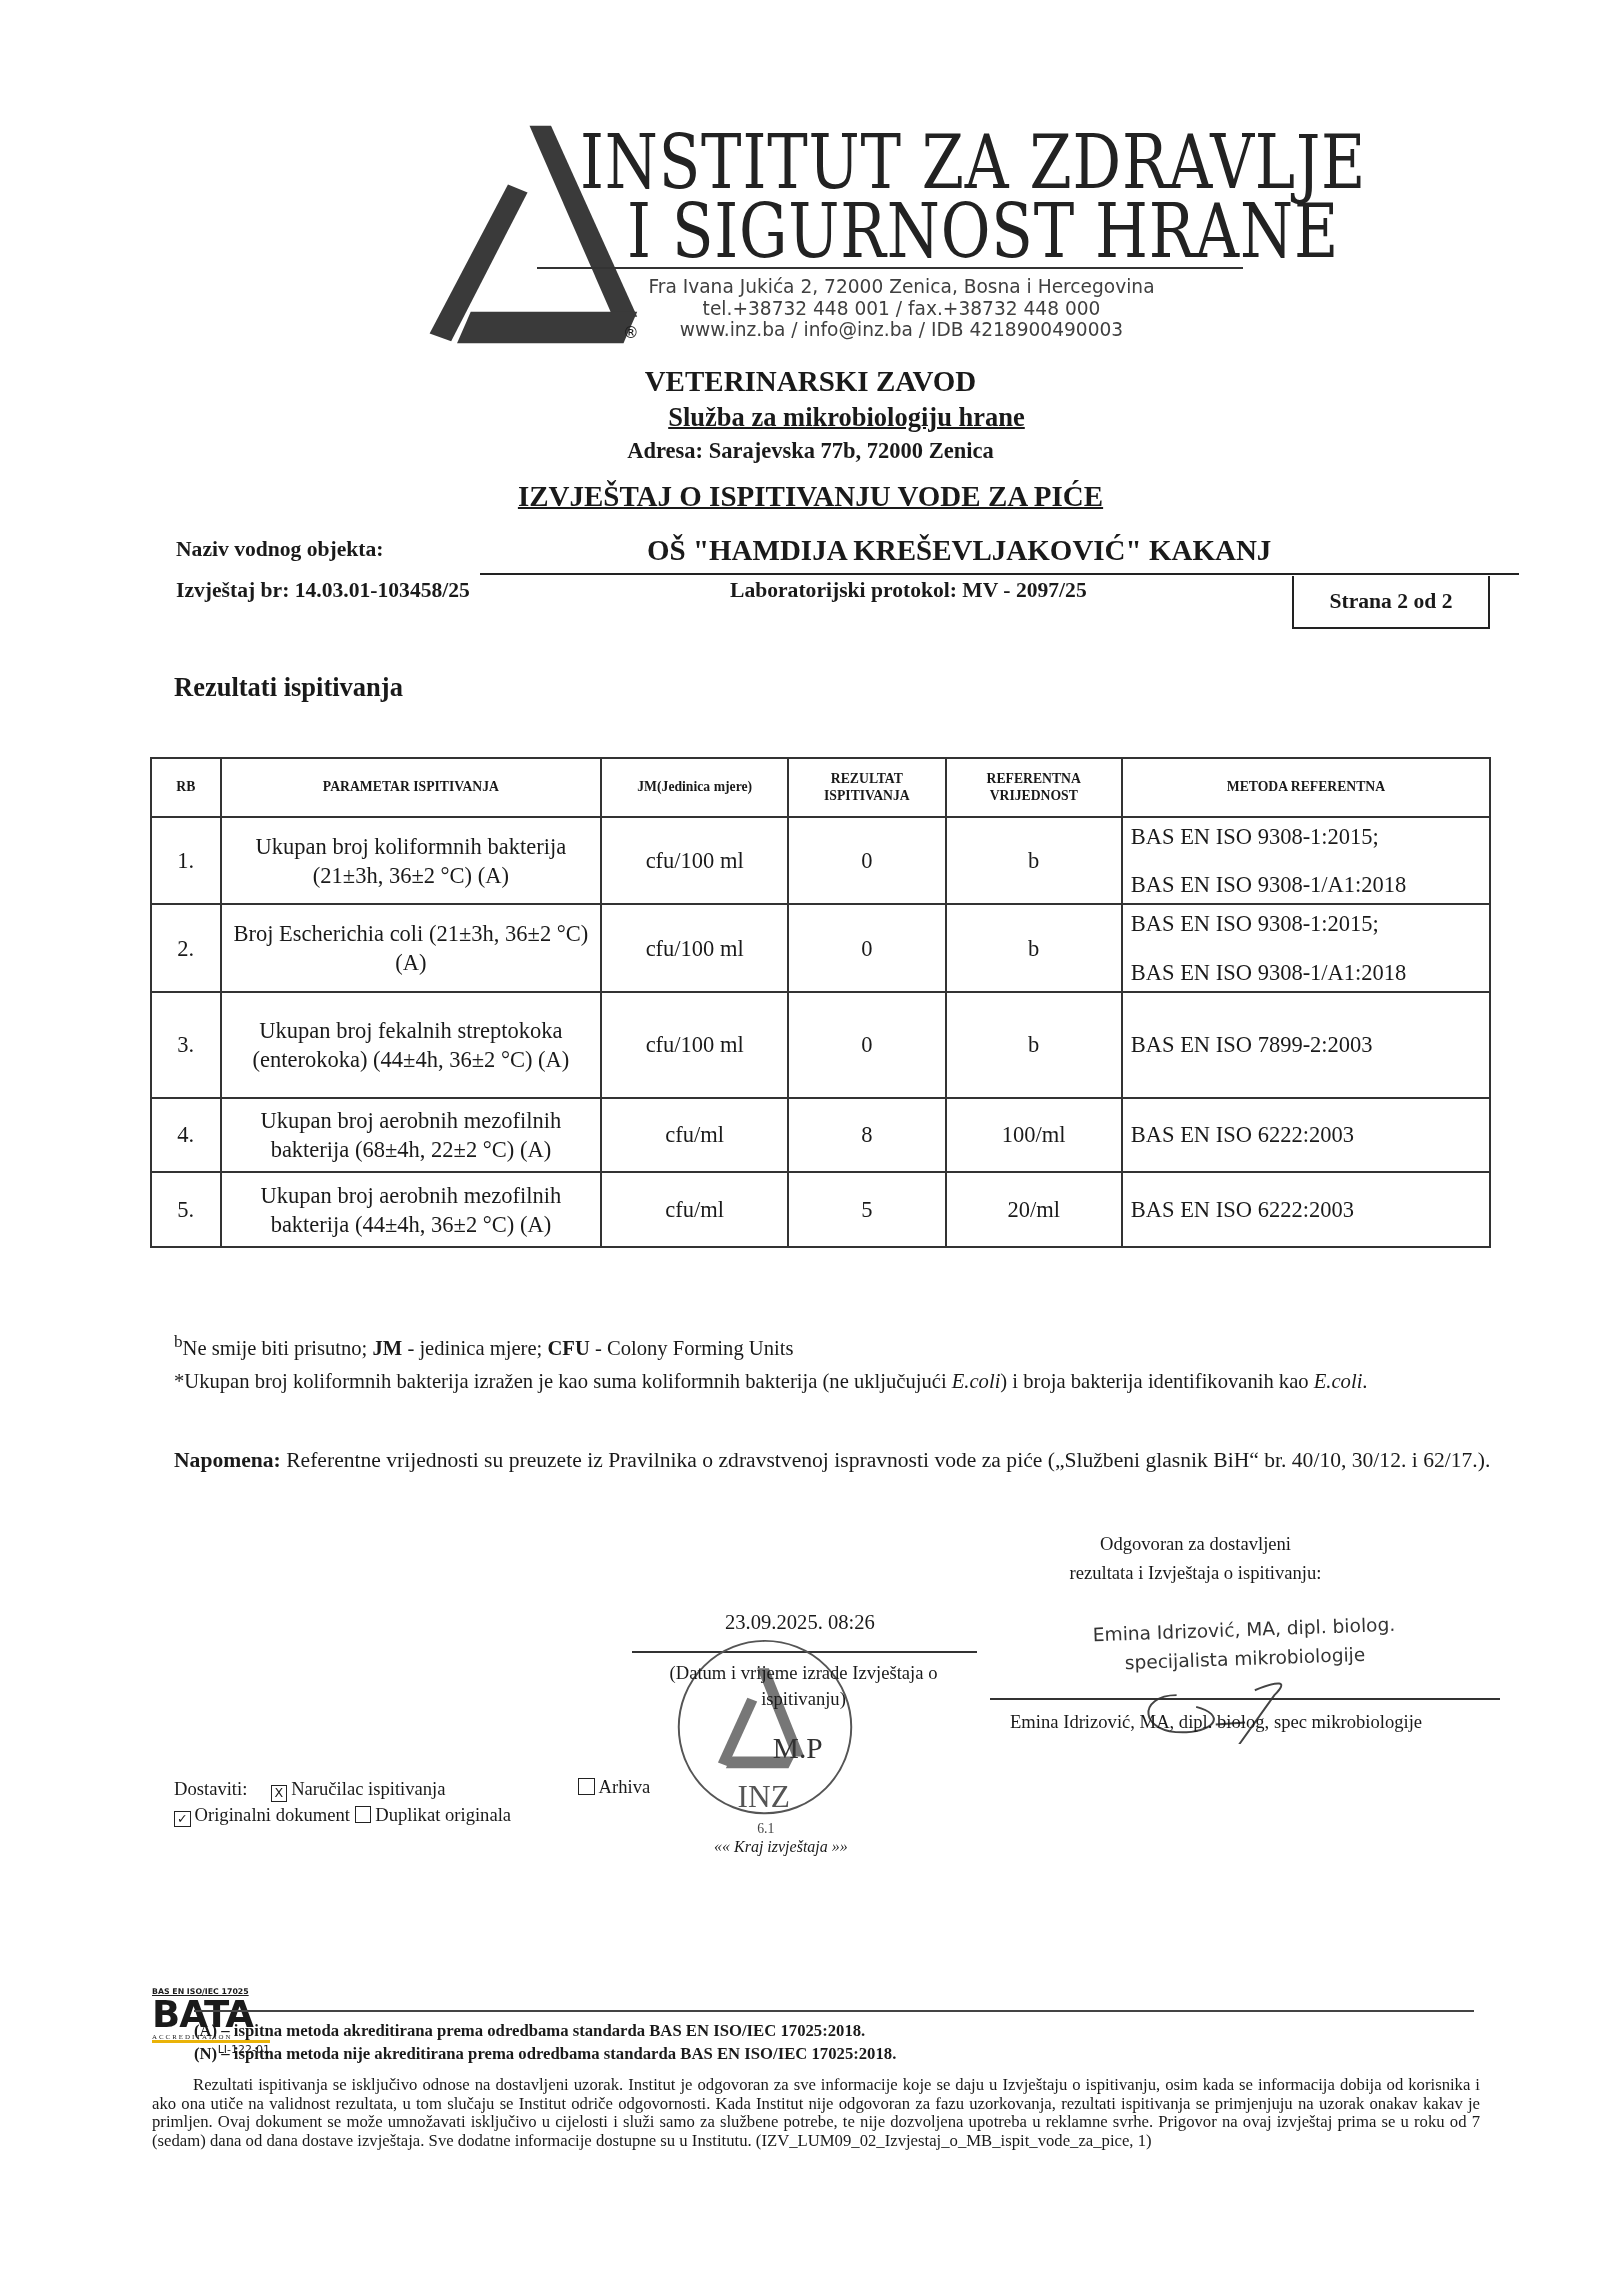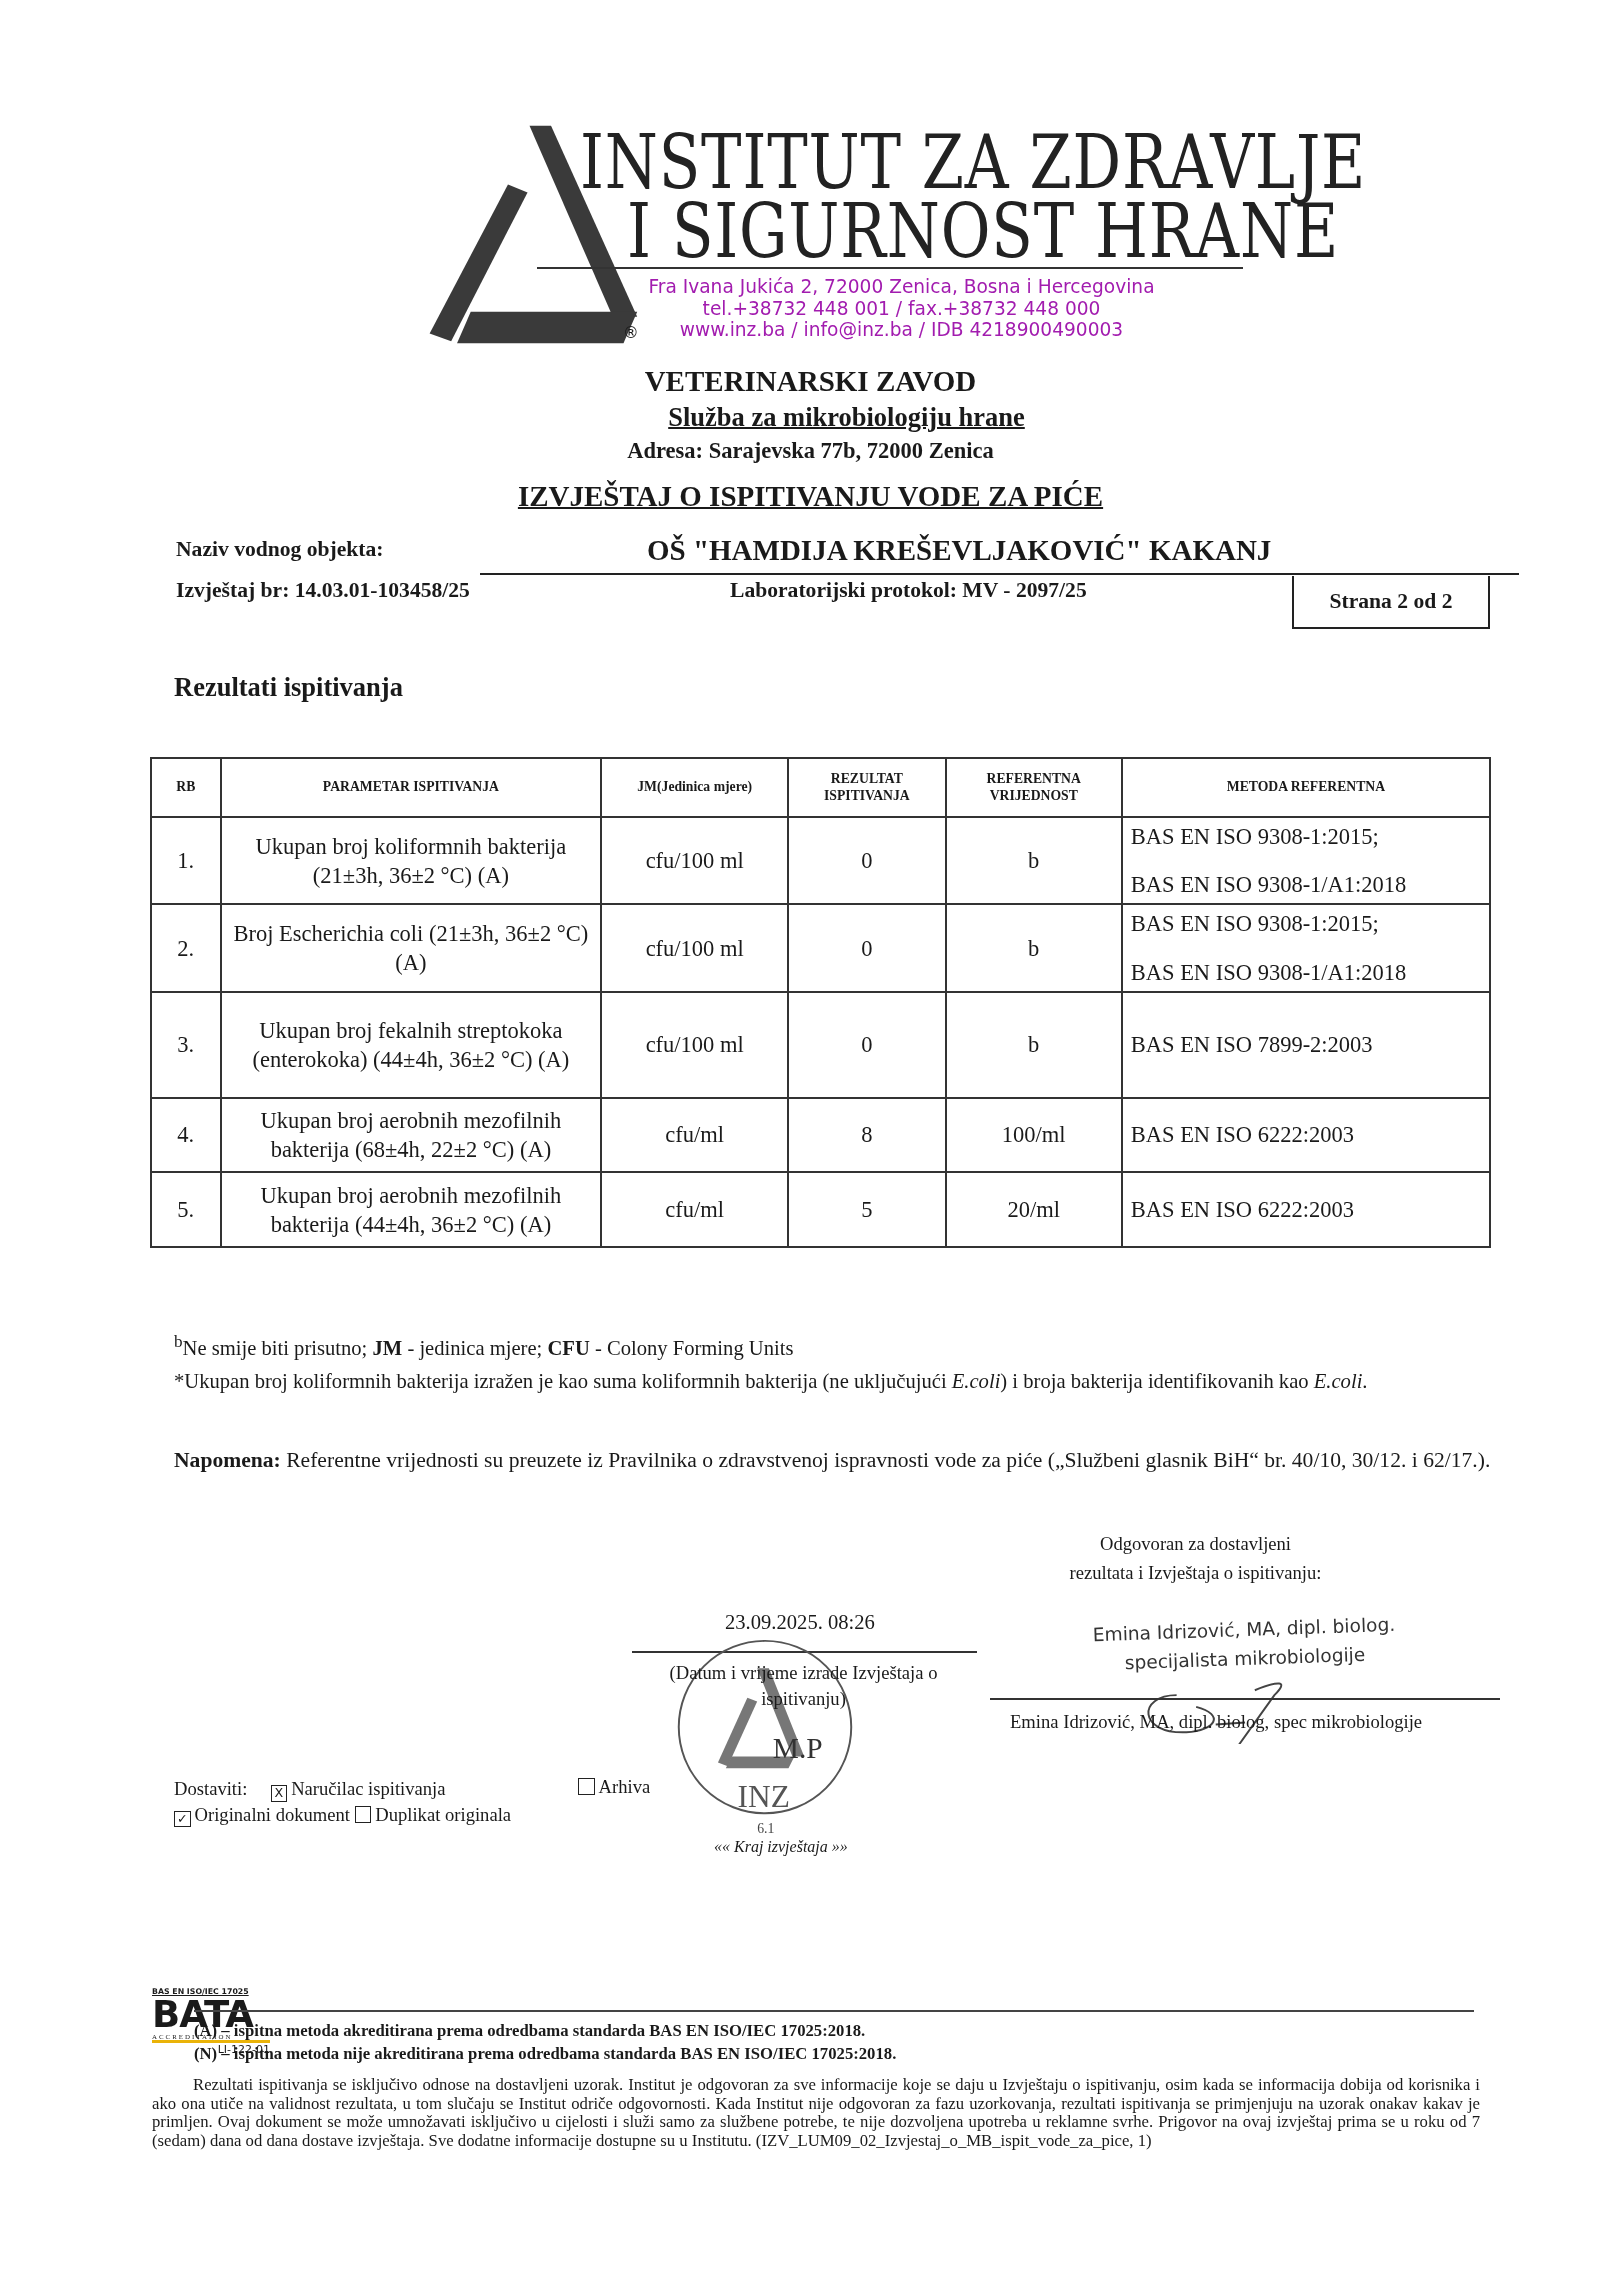--- a/index.html
+++ b/index.html
@@ -5,21 +5,21 @@
   html, body { margin: 0; padding: 0; background: #ffffff; }
   body { width: 1621px; height: 2292px; position: relative; overflow: hidden;
          font-family: "Liberation Serif", "DejaVu Serif", serif; color: #1a1a1a; }
   .abs { position: absolute; }
 
   
   .logo-svg { left: 412px; top: 116px; width: 235px; height: 235px; }
   .inst-line1 { left: 580px; top: 125px; font-size: 74px; letter-spacing: 1px; line-height: 1; font-family: "DejaVu Serif", serif; font-weight: normal; color: #222; transform: scaleX(0.82); transform-origin: left top; white-space: nowrap; }
   .inst-line2 { left: 627px; top: 194px; font-size: 74px; letter-spacing: 1px; line-height: 1; font-family: "DejaVu Serif", serif; color: #222; transform: scaleX(0.82); transform-origin: left top; white-space: nowrap; }
   .inst-rule { left: 537px; top: 267px; width: 706px; height: 2px; background: #333; }
-  .inst-addr { left: 588px; top: 276px; width: 627px; text-align: center; font-family: "DejaVu Sans", sans-serif; font-size: 18.6px; line-height: 21.6px; color: #a21caf; }
+  .inst-addr { left: 588px; top: 276px; width: 627px; text-align: center; font-family: "DejaVu Sans", sans-serif; font-size: 18.6px; line-height: 21.6px; color: #404040; }
   .reg-mark { left: 623px; top: 323px; font-family: "DejaVu Sans", sans-serif; font-size: 15.7px; }
 
   
   .center-col { left: 0; width: 1621px; text-align: center; font-weight: bold; }
   .vet { top: 365px; font-size: 29px; }
   .sluzba { top: 402px; font-size: 26.5px; padding-left: 36px; }
   .sluzba span { text-decoration: underline; text-decoration-thickness: 2px; }
   .adresa { top: 438px; font-size: 22.5px; }
   .report-title { top: 480px; font-size: 29px; }
   .report-title span { text-decoration: underline; text-decoration-thickness: 2px; }

